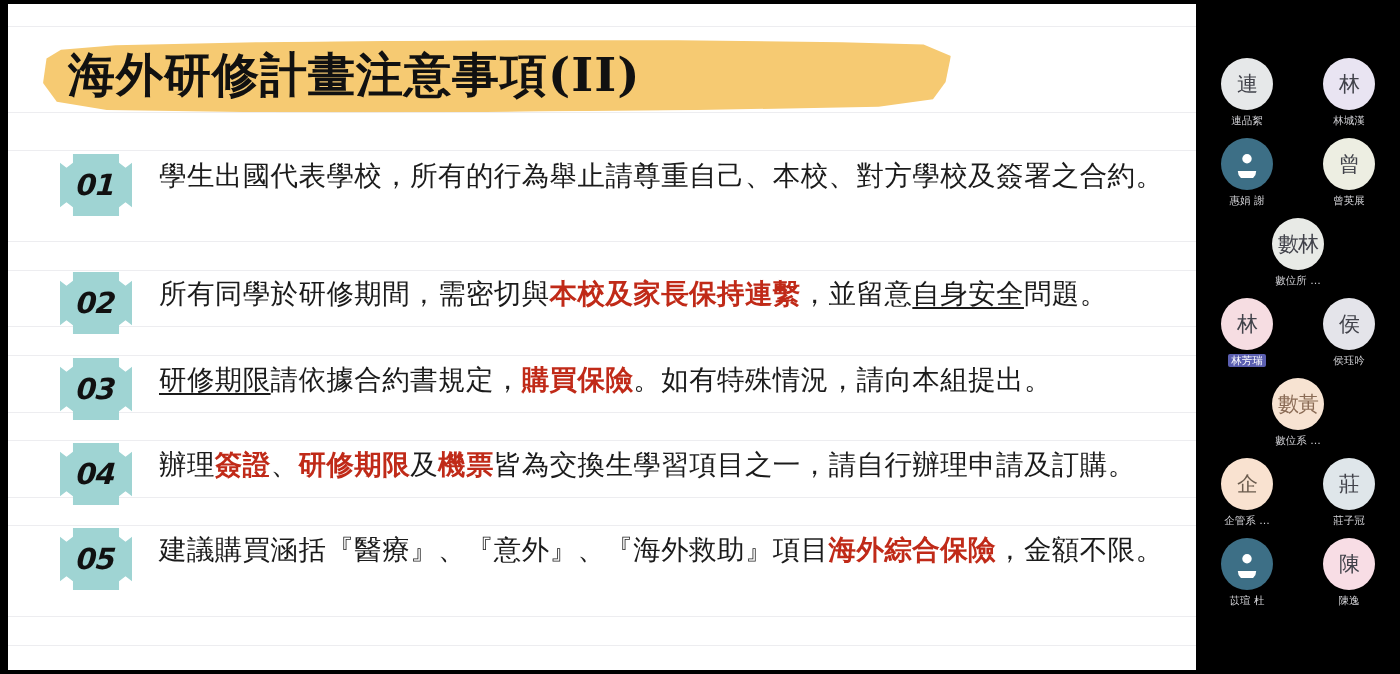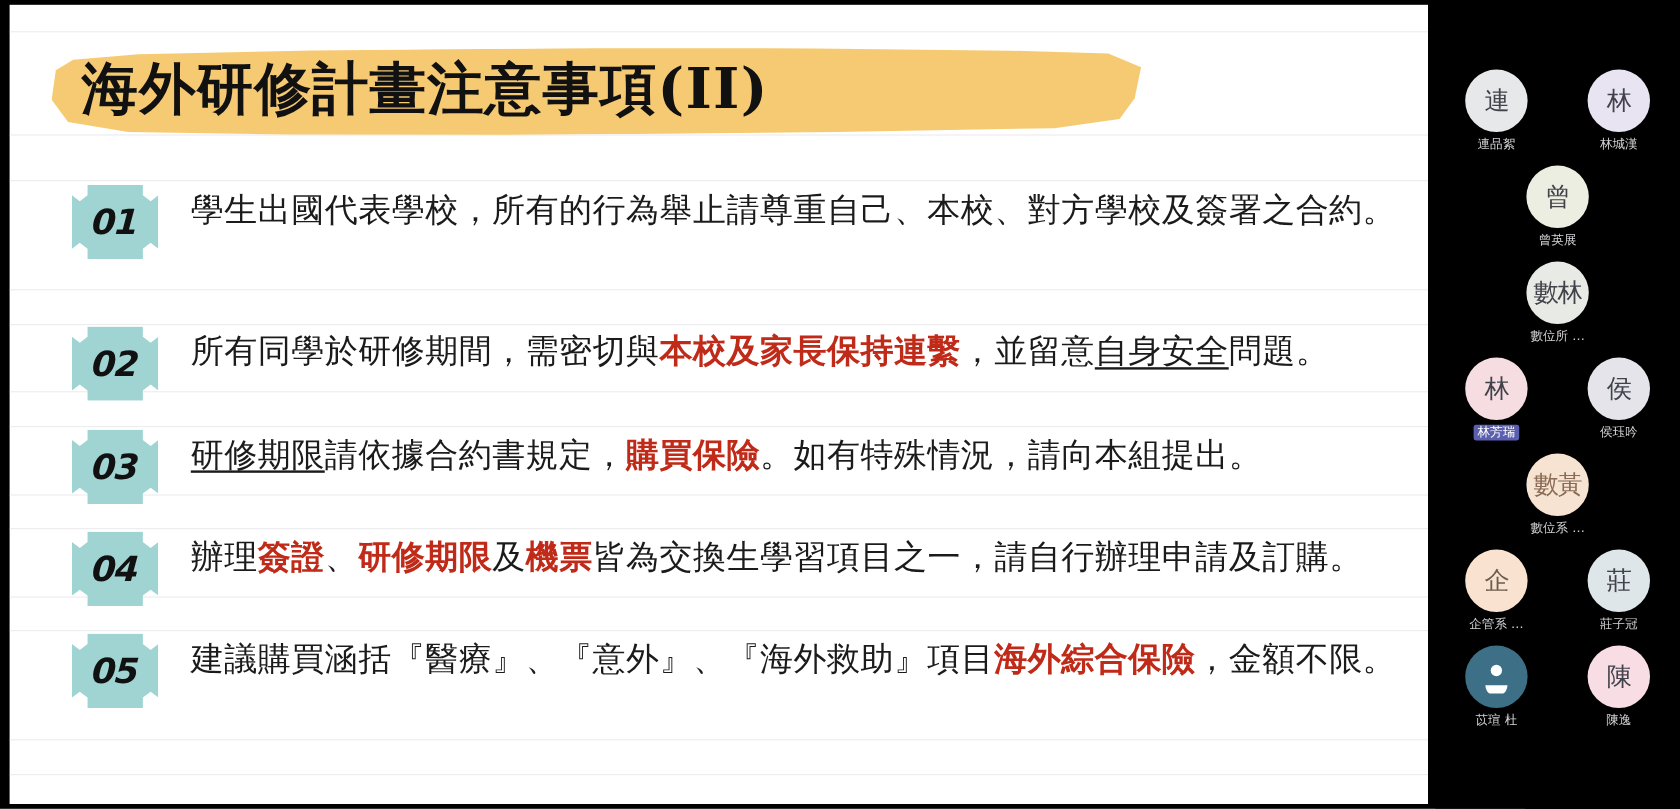--- a/index.html
+++ b/index.html
@@ -11,20 +11,21 @@
     position:relative;
   }
 
   
   #slide{
     position:absolute;
     left:8px;top:4px;
     width:1182px;height:666px;
     background:#ffffff;
     overflow:hidden;
+    padding-left:40px;
   }
 
   
   .rule{
     position:absolute;left:0;right:0;height:1px;
     background:#ededf0;
   }
 
   
   #title-wrap{
@@ -211,64 +212,73 @@
         <div class="avatar" style="background: rgb(230, 232, 233); color: rgb(65, 66, 74);">連</div>
         <div class="pname">連品絮</div>
       </div>
       <div class="ptile">
         <div class="avatar" style="background: rgb(233, 228, 242); color: rgb(65, 66, 74);">林</div>
         <div class="pname">林城漢</div>
       </div>
     </div>
     <div class="prow" style="top: 138px;">
       <div class="ptile">
-        <div class="avatar" style="background: rgb(237, 238, 226); color: rgb(65, 66, 74);">曾</div>
-        <div class="pname">曾英展</div>
-      </div>
-    </div>
-    <div class="prow" style="top: 218px;">
-      <div class="ptile">
-        <div class="avatar" style="background: rgb(232, 234, 230); color: rgb(65, 66, 74);">數林</div>
-        <div class="pname">數位所 …</div>
-      </div>
-    </div>
-    <div class="prow" style="top: 298px;">
-      <div class="ptile">
-        <div class="avatar" style="background: rgb(246, 221, 226); color: rgb(65, 66, 74);">林</div>
-        <div class="pname active">林芳瑞</div>
-      </div>
-      <div class="ptile">
-        <div class="avatar" style="background: rgb(228, 228, 234); color: rgb(65, 66, 74);">侯</div>
-        <div class="pname">侯珏吟</div>
-      </div>
-    </div>
-    <div class="prow" style="top: 378px;">
-      <div class="ptile">
-        <div class="avatar" style="background: rgb(247, 227, 210); color: rgb(138, 107, 85);">數黃</div>
-        <div class="pname">數位系 …</div>
-      </div>
-    </div>
-    <div class="prow" style="top: 458px;">
-      <div class="ptile">
-        <div class="avatar" style="background: rgb(249, 226, 208); color: rgb(107, 92, 78);">企</div>
-        <div class="pname">企管系 …</div>
-      </div>
-      <div class="ptile">
-        <div class="avatar" style="background: rgb(223, 230, 234); color: rgb(65, 66, 74);">莊</div>
-        <div class="pname">莊子冠</div>
-      </div>
-    </div>
-    <div class="prow" style="top: 538px;">
-      <div class="ptile">
         <div class="avatar icon-av" style="background: rgb(61, 111, 134); color: rgb(255, 255, 255);">
           <svg class="person-svg" viewBox="0 0 32 32">
             <circle cx="16" cy="10" r="5.4" fill="#ffffff"></circle>
             <path d="M5.5 24 A10.5 10.5 0 0 0 26.5 24 Z" fill="#ffffff"></path>
           </svg>
         </div>
+        <div class="pname">惠娟 謝</div>
+      </div>
+      <div class="ptile">
+        <div class="avatar" style="background: rgb(237, 238, 226); color: rgb(65, 66, 74);">曾</div>
+        <div class="pname">曾英展</div>
+      </div>
+    </div>
+    <div class="prow" style="top: 218px;">
+      <div class="ptile">
+        <div class="avatar" style="background: rgb(232, 234, 230); color: rgb(65, 66, 74);">數林</div>
+        <div class="pname">數位所 …</div>
+      </div>
+    </div>
+    <div class="prow" style="top: 298px;">
+      <div class="ptile">
+        <div class="avatar" style="background: rgb(246, 221, 226); color: rgb(65, 66, 74);">林</div>
+        <div class="pname active">林芳瑞</div>
+      </div>
+      <div class="ptile">
+        <div class="avatar" style="background: rgb(228, 228, 234); color: rgb(65, 66, 74);">侯</div>
+        <div class="pname">侯珏吟</div>
+      </div>
+    </div>
+    <div class="prow" style="top: 378px;">
+      <div class="ptile">
+        <div class="avatar" style="background: rgb(247, 227, 210); color: rgb(138, 107, 85);">數黃</div>
+        <div class="pname">數位系 …</div>
+      </div>
+    </div>
+    <div class="prow" style="top: 458px;">
+      <div class="ptile">
+        <div class="avatar" style="background: rgb(249, 226, 208); color: rgb(107, 92, 78);">企</div>
+        <div class="pname">企管系 …</div>
+      </div>
+      <div class="ptile">
+        <div class="avatar" style="background: rgb(223, 230, 234); color: rgb(65, 66, 74);">莊</div>
+        <div class="pname">莊子冠</div>
+      </div>
+    </div>
+    <div class="prow" style="top: 538px;">
+      <div class="ptile">
+        <div class="avatar icon-av" style="background: rgb(61, 111, 134); color: rgb(255, 255, 255);">
+          <svg class="person-svg" viewBox="0 0 32 32">
+            <circle cx="16" cy="10" r="5.4" fill="#ffffff"></circle>
+            <path d="M5.5 24 A10.5 10.5 0 0 0 26.5 24 Z" fill="#ffffff"></path>
+          </svg>
+        </div>
         <div class="pname">苡瑄 杜</div>
       </div>
       <div class="ptile">
         <div class="avatar" style="background: rgb(248, 221, 229); color: rgb(65, 66, 74);">陳</div>
         <div class="pname">陳逸</div>
       </div>
     </div>
   </div>
 
 </body></html>

